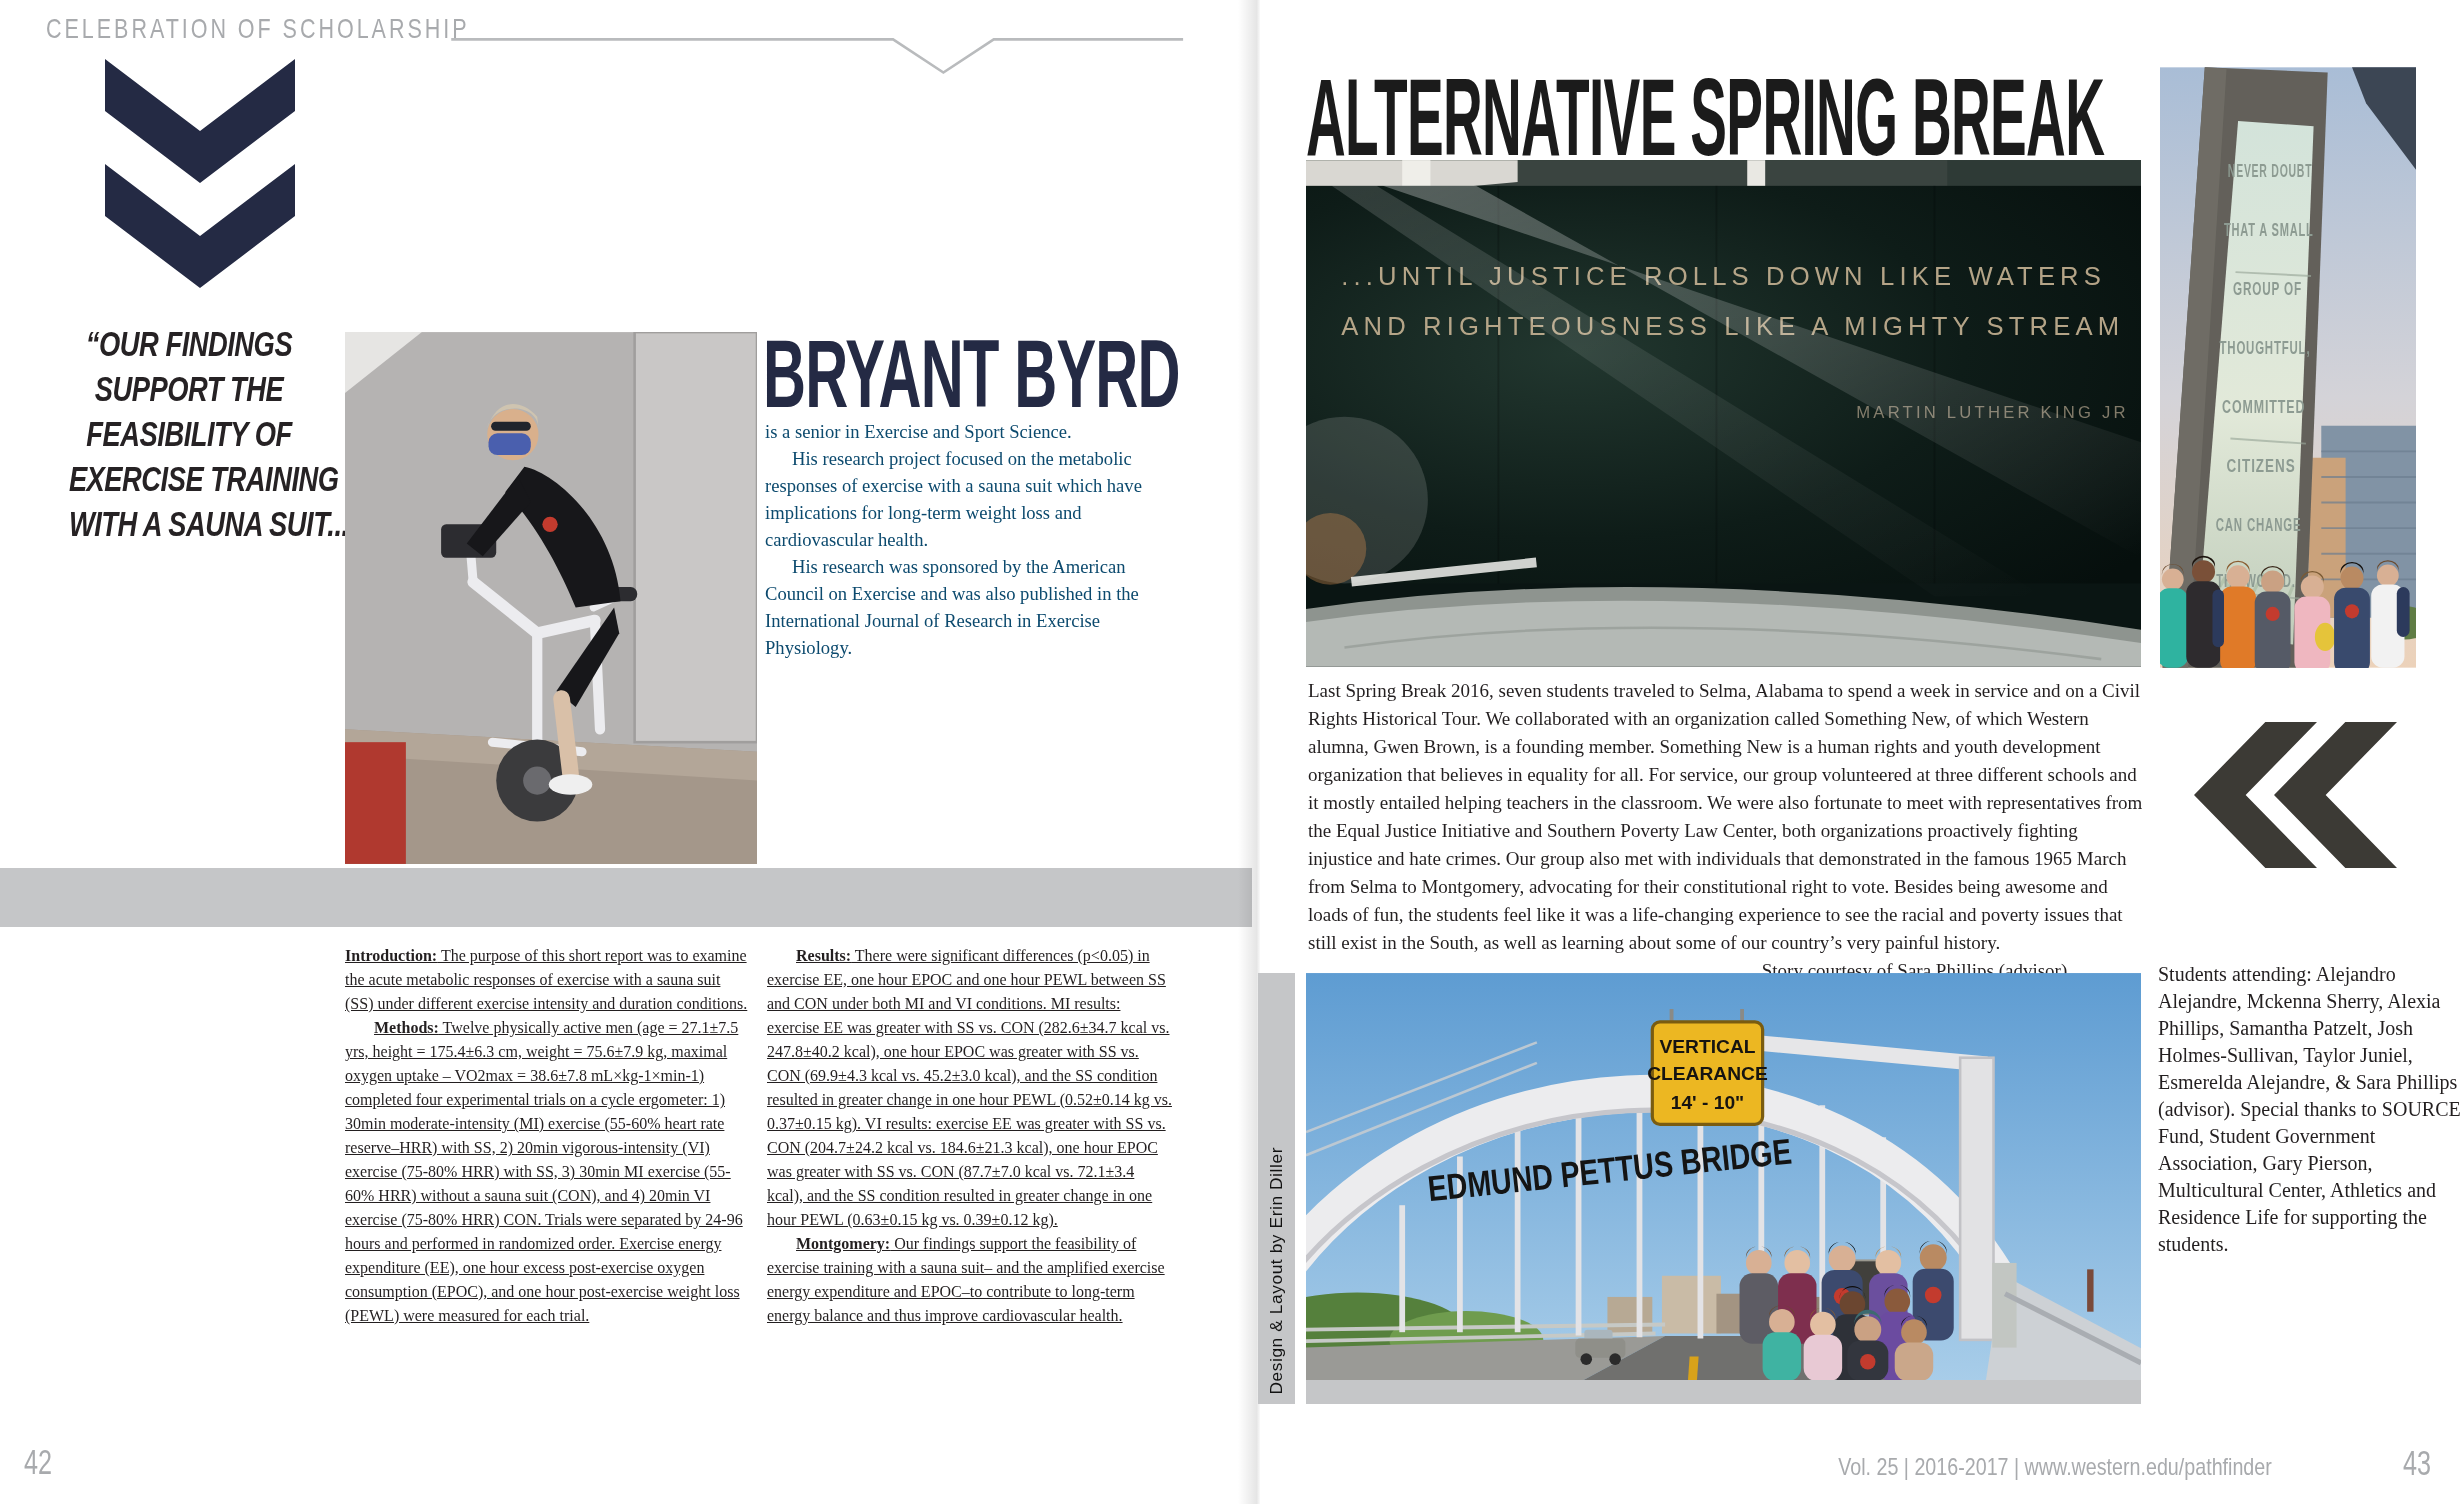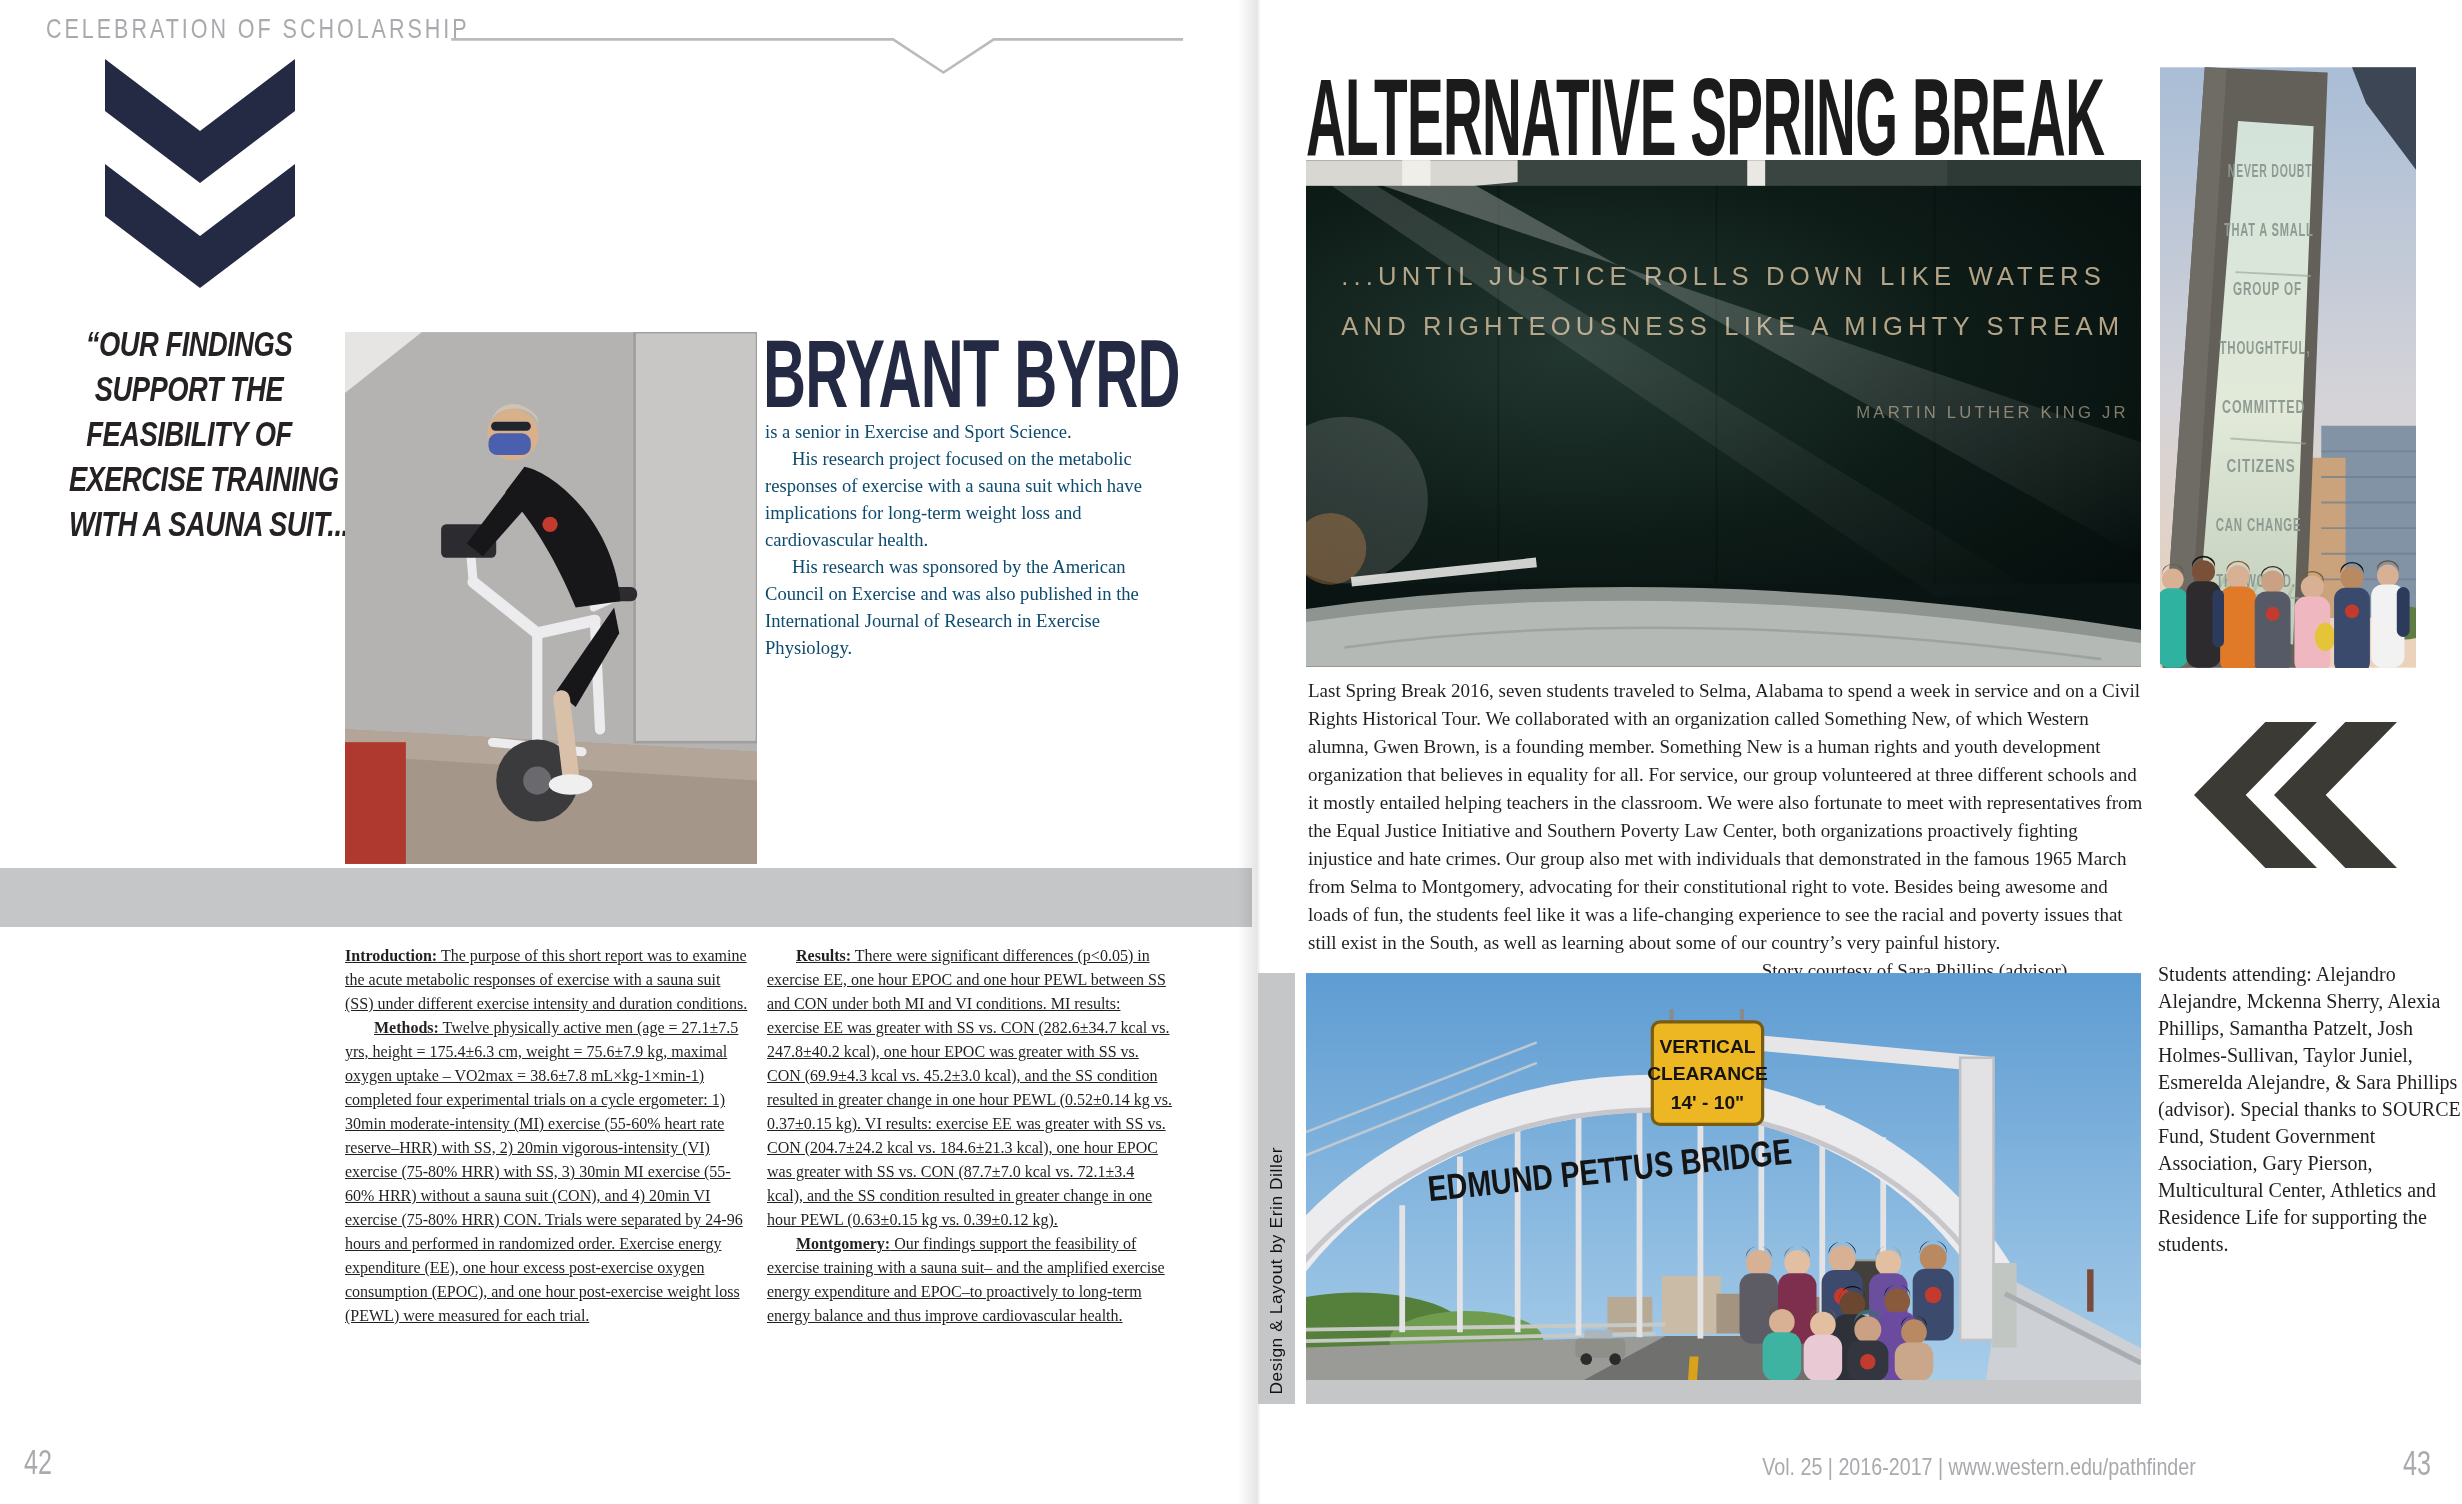--- a/index.html
+++ b/index.html
@@ -41,21 +41,21 @@
   .story-credit{margin-top:2.6px;text-align:right;padding-right:71px;}
   .students{left:2158px;top:961px;width:307px;font-size:20px;line-height:27px;}
   .students p{margin:0;}
   .design-strip{left:1258px;top:973px;width:37px;height:431px;background:#c5c6c8;}
   .design-strip span{position:absolute;left:7.7px;bottom:9px;writing-mode:vertical-rl;transform:rotate(180deg);
     font-size:17.3px;color:#121212;letter-spacing:0.6px;white-space:nowrap;}
   .graystrip-right{left:1306px;top:1380px;width:835px;height:24.4px;background:#c5c6c8;}
   .chevl-wrap{left:2194px;top:722px;width:205px;height:146px;}
   .chev-left{position:absolute;top:0;width:123px;height:146px;background:#3c3a35;
     clip-path:polygon(100% 0%,42% 50%,100% 100%,58% 100%,0% 50%,58% 0%);}
-  .footer{left:1667px;top:1453px;width:680px;text-align:left;color:#a8aaad;}
+  .footer{left:1667px;top:1453px;width:680px;text-align:center;color:#a8aaad;}
   .footer .sqr{font-size:24px;transform:scaleX(.82);}
   .gutter{left:1238px;top:0;width:22px;height:1505px;
     background:linear-gradient(90deg,rgba(0,0,0,0) 0%,rgba(0,0,0,.10) 85%,rgba(0,0,0,.02) 100%);}
 
   .photo{display:block;}
   svg text{font-family:"Liberation Sans",sans-serif;}
   .mem-quote{font-size:40px;letter-spacing:8px;fill:#c3b091;opacity:.92;}
   .mem-attr{font-size:26px;letter-spacing:5px;fill:#8f8673;opacity:.9;}
   .mon-line{font-size:28px;font-weight:bold;fill:#8d9b92;letter-spacing:2px;text-anchor:middle;}
   .bridge-name{font-size:56px;font-weight:bold;fill:#141414;}
@@ -129,21 +129,21 @@
   </div>
 
   <div class="abs grayband-left"></div>
 
   <div class="abs col col1 serif">
     <p><b>Introduction:</b><span> The purpose of this short report was to examine the acute metabolic responses of exercise with a sauna suit (SS) under different exercise intensity and duration conditions.</span></p>
     <p class="ind"><b>Methods:</b><span> Twelve physically active men (age = 27.1±7.5 yrs, height = 175.4±6.3 cm, weight = 75.6±7.9 kg, maximal oxygen uptake – VO2max = 38.6±7.8 mL×kg-1×min-1) completed four experimental trials on a cycle ergometer: 1) 30min moderate-intensity (MI) exercise (55-60% heart rate reserve–HRR) with SS, 2) 20min vigorous-intensity (VI) exercise (75-80% HRR) with SS, 3) 30min MI exercise (55-60% HRR) without a sauna suit (CON), and 4) 20min VI exercise (75-80% HRR) CON. Trials were separated by 24-96 hours and performed in randomized order. Exercise energy expenditure (EE), one hour excess post-exercise oxygen consumption (EPOC), and one hour post-exercise weight loss (PEWL) were measured for each trial.</span></p>
   </div>
   <div class="abs col col2 serif">
     <p class="ind"><b>Results:</b><span> There were significant differences (p&lt;0.05) in exercise EE, one hour EPOC and one hour PEWL between SS and CON under both MI and VI conditions. MI results: exercise EE was greater with SS vs. CON (282.6±34.7 kcal vs. 247.8±40.2 kcal), one hour EPOC was greater with SS vs. CON (69.9±4.3 kcal vs. 45.2±3.0 kcal), and the SS condition resulted in greater change in one hour PEWL (0.52±0.14 kg vs. 0.37±0.15 kg). VI results: exercise EE was greater with SS vs. CON (204.7±24.2 kcal vs. 184.6±21.3 kcal), one hour EPOC was greater with SS vs. CON (87.7±7.0 kcal vs. 72.1±3.4 kcal), and the SS condition resulted in greater change in one hour PEWL (0.63±0.15 kg vs. 0.39±0.12 kg).</span></p>
-    <p class="ind"><b>Montgomery:</b><span> Our findings support the feasibility of exercise training with a sauna suit– and the amplified exercise energy expenditure and EPOC–to proactively to long-term energy balance and thus improve cardiovascular health.</span></p>
+    <p class="ind"><b>Montgomery:</b><span> Our findings support the feasibility of exercise training with a sauna suit– and the amplified exercise energy expenditure and EPOC–to contribute to long-term energy balance and thus improve cardiovascular health.</span></p>
   </div>
 
   <div class="abs pagenum" style="left:24.4px;top:1442px;">
     <span class="sq">42</span>
   </div>
 
   <div class="abs gutter"></div>
 
   <div class="abs asb-title">
     <span class="sq">ALTERNATIVE SPRING BREAK</span>

